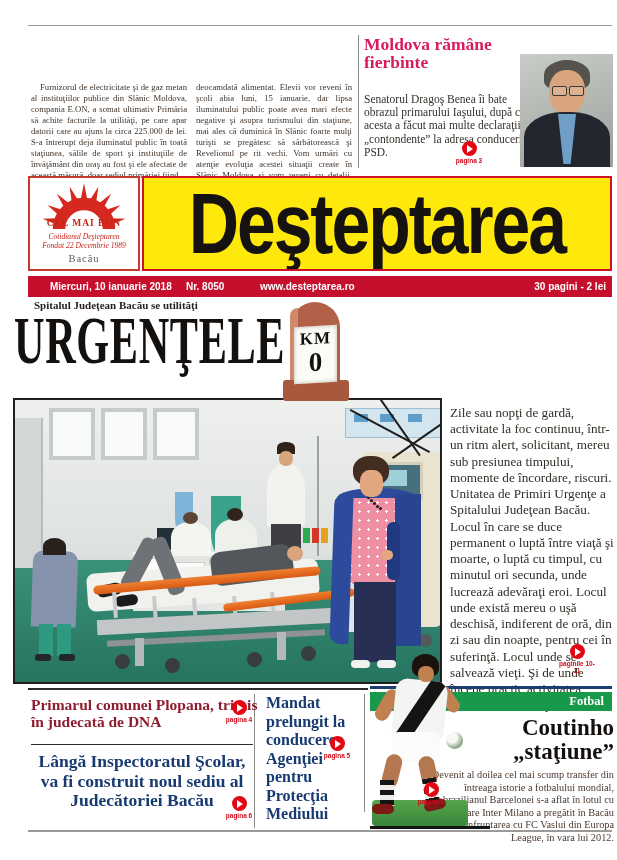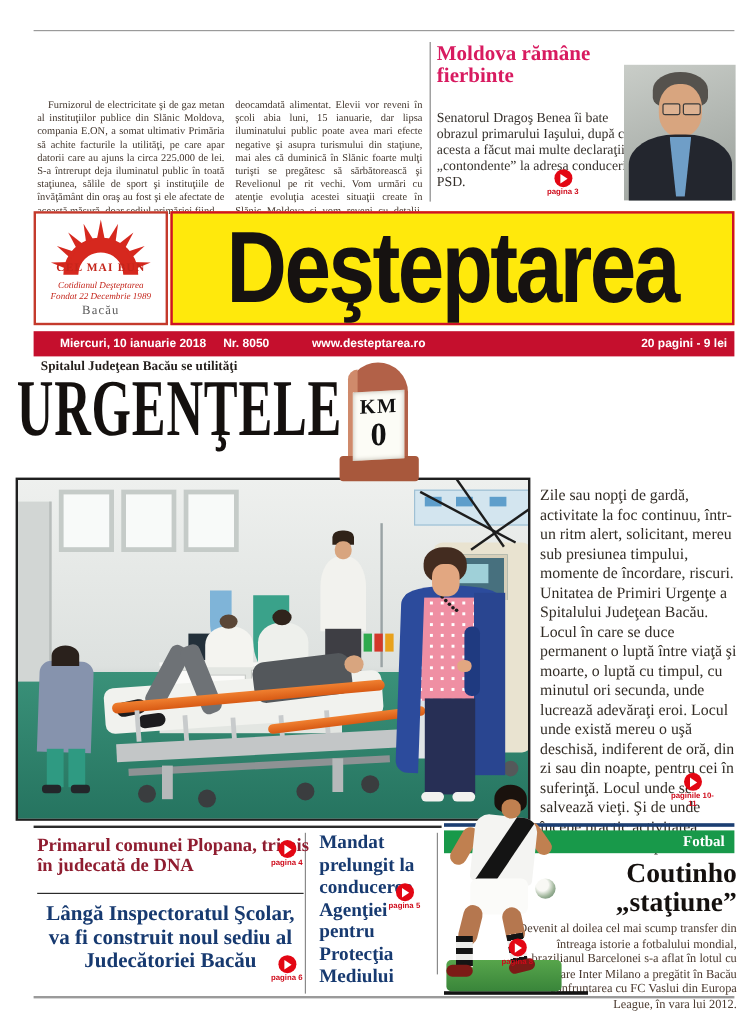--- a/index.html
+++ b/index.html
@@ -227,21 +227,21 @@
     <div class="logo-city">Bacău</div>
   </div>
   <div class="masthead">
     <span>Deşteptarea</span>
   </div>
 
   <div class="red-bar">
     <span style="left:6px;margin-left:16px;">Miercuri, 10 ianuarie 2018</span>
     <span style="left:158px;">Nr. 8050</span>
     <span style="left:232px;">www.desteptarea.ro</span>
-    <span style="right:6px;">20 pagini - 9 lei</span>
+    <span style="right:6px;">30 pagini - 2 lei</span>
   </div>
 
   <div class="kicker">Spitalul Judeţean Bacău se utilităţi</div>
   <div class="urgentele">URGENŢELE</div>
   <div class="milestone">
     <div class="ms-cap"></div>
     <div class="ms-body"></div>
     <div class="ms-hl"></div>
     <div class="ms-base"></div>
     <div class="ms-face">

